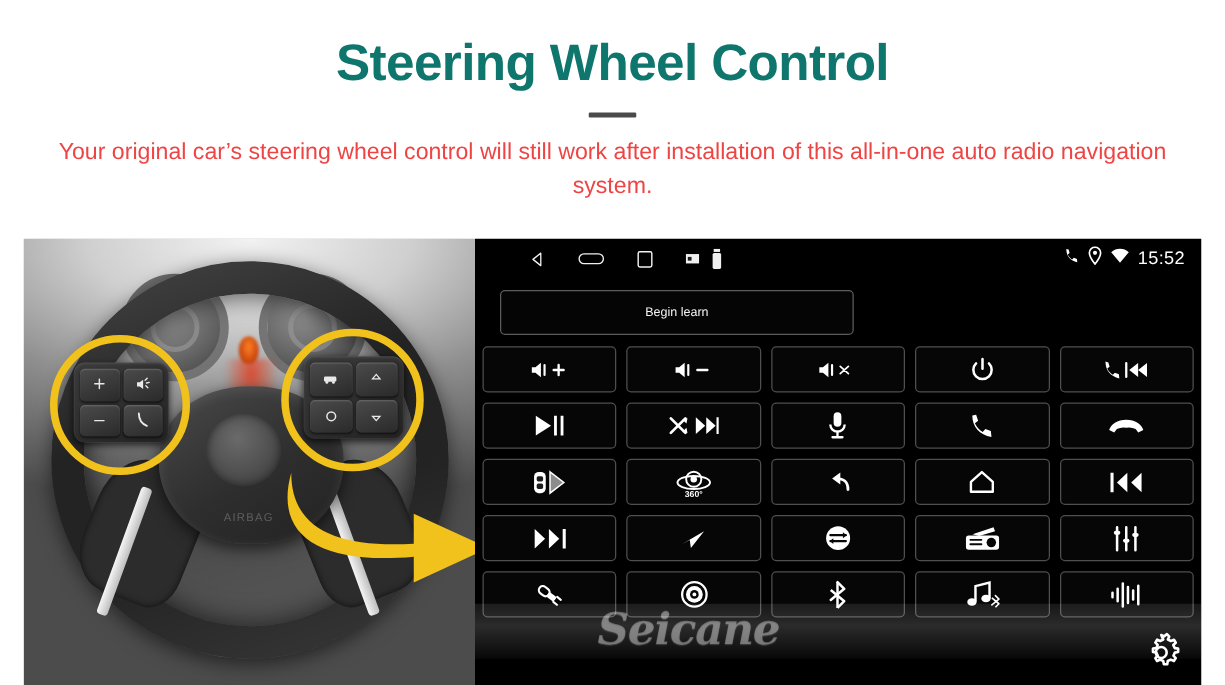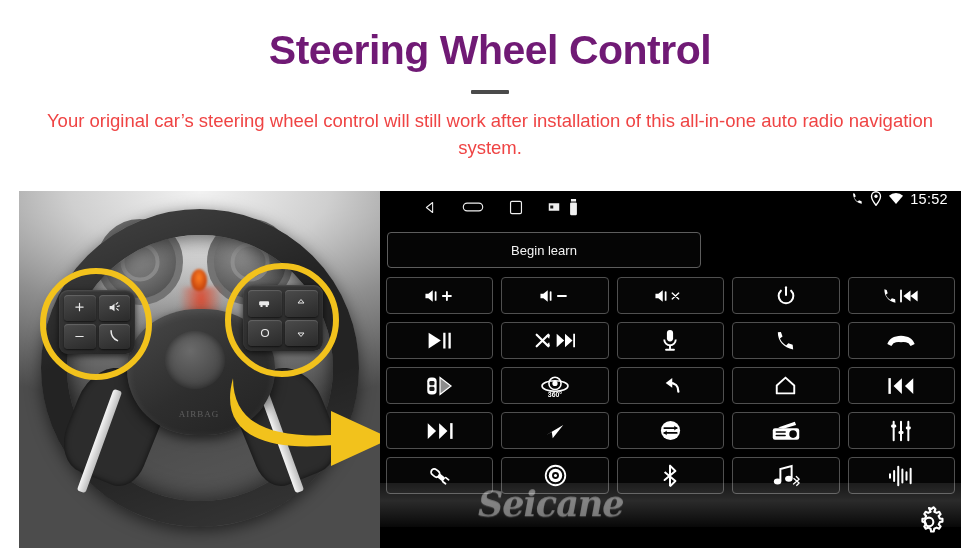--- a/index.html
+++ b/index.html
@@ -7,21 +7,21 @@
     width: 980px; height: 548px;
     background: #ffffff;
     font-family: "Liberation Sans", sans-serif;
     overflow: hidden;
   }
   .page { position: relative; width: 980px; height: 548px; background: #fff; }
 
   
   .header { width: 980px; padding-top: 26px; text-align: center; }
   .page-title {
-    font-size: 41px; font-weight: bold; color: #701a75;
+    font-size: 41px; font-weight: bold; color: #0f766e;
     letter-spacing: -0.5px; line-height: 1.18;
   }
   .title-rule {
     width: 38px; height: 4px; background: #4a4a4a;
     margin: 16px auto 14px auto; border-radius: 1px;
   }
   .page-subtitle {
     font-size: 18.5px; color: #ef4444; line-height: 1.45;
     width: 920px; margin: 0 auto;
   }
@@ -29,21 +29,21 @@
   
   .media-strip {
     position: absolute; left: 0; top: 191px;
     width: 980px; height: 357px;
   }
 
   
   .photo {
     position: absolute; left: 19px; top: 0;
     width: 361px; height: 357px;
-    overflow: hidden; background: #d8d8d8; font-family: Liberation Serif, serif;
+    overflow: hidden; background: #d8d8d8;
   }
   .photo-bg {
     position: absolute; inset: 0;
     background:
       radial-gradient(ellipse 120% 60% at 50% 0%, #f2f2f2 0%, #cfcfcf 30%, #8f8f8f 60%, #4c4c4c 100%),
       #6d6d6d;
   }
   
   .gauge {
     position: absolute; border-radius: 50%;
@@ -152,30 +152,30 @@
   }
   .statusbar {
     position: relative; height: 32px; width: 100%;
     display: flex; align-items: center;
     color: #f2f2f2;
   }
   .nav-icons { display: flex; align-items: center; gap: 25px; margin-left: 42px; }
   .nav-icons .ic { display:flex; align-items:center; }
   .status-right {
     position: absolute; right: 13px; top: 0; height: 32px;
-    display: flex; align-items: flex-start; gap: 6px;
+    display: flex; align-items: center; gap: 6px;
   }
   .clock { font-size: 14.5px; color: #fff; letter-spacing: .3px; }
 
   .begin-learn {
-    position: absolute; left: 7px; top: 41px;
-    width: 314px; height: 36px;
+    position: absolute; left: 20px; top: 41px;
+    width: 283px; height: 36px;
     border: 1px solid #5d5d5d; border-radius: 4px;
     background: #050505;
-    color: #f4f4f4; font-size: 13px;
+    color: #f4f4f4; font-size: 10px;
     display: flex; align-items: center; justify-content: center;
   }
 
   .grid {
     position: absolute; left: 6px; top: 86px;
     width: 569px;
     display: grid;
     grid-template-columns: repeat(5, 1fr);
     grid-auto-rows: 37px;
     gap: 8px 8px;

